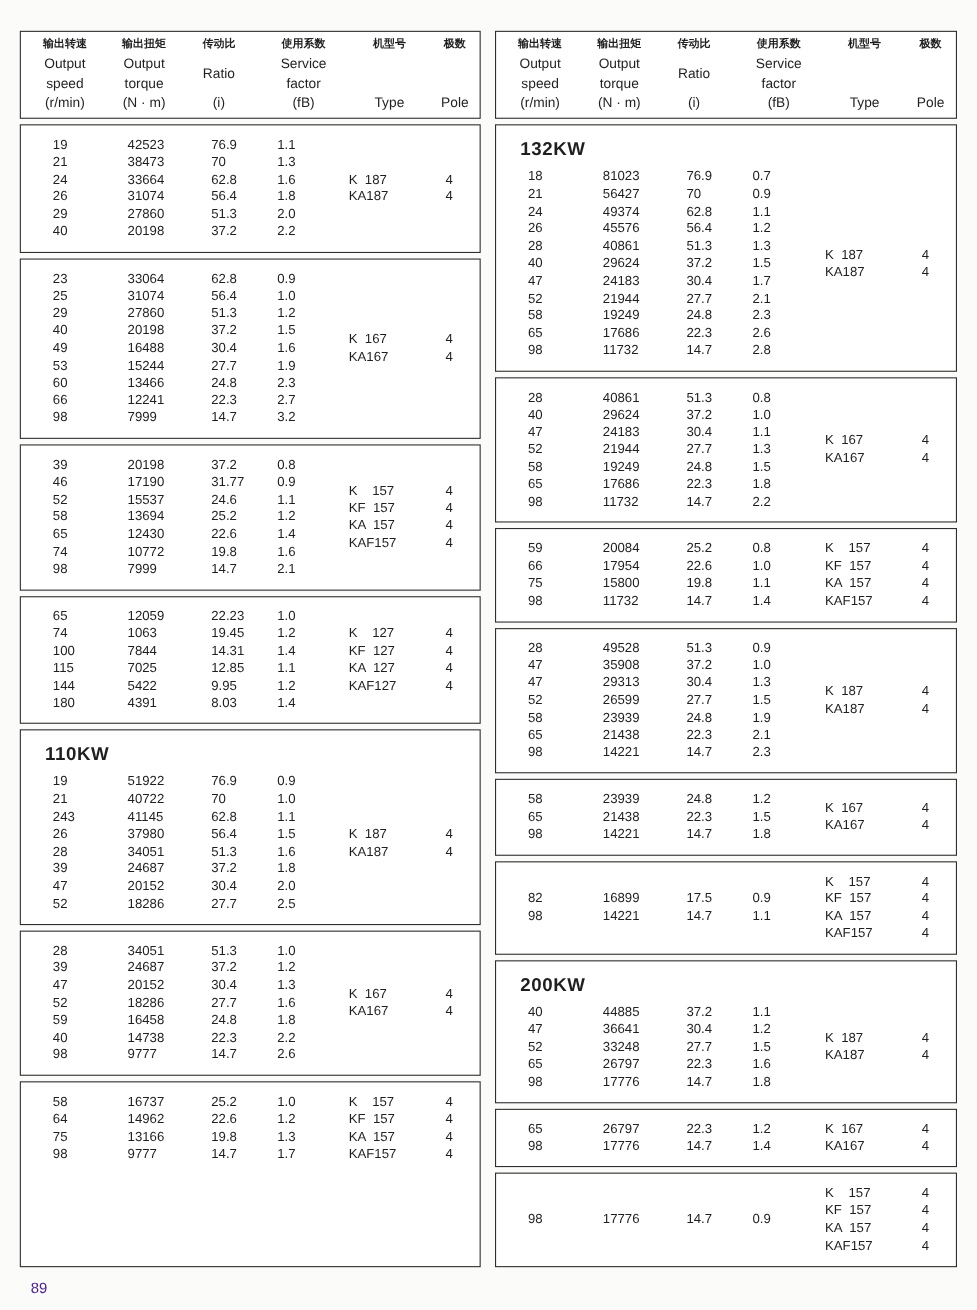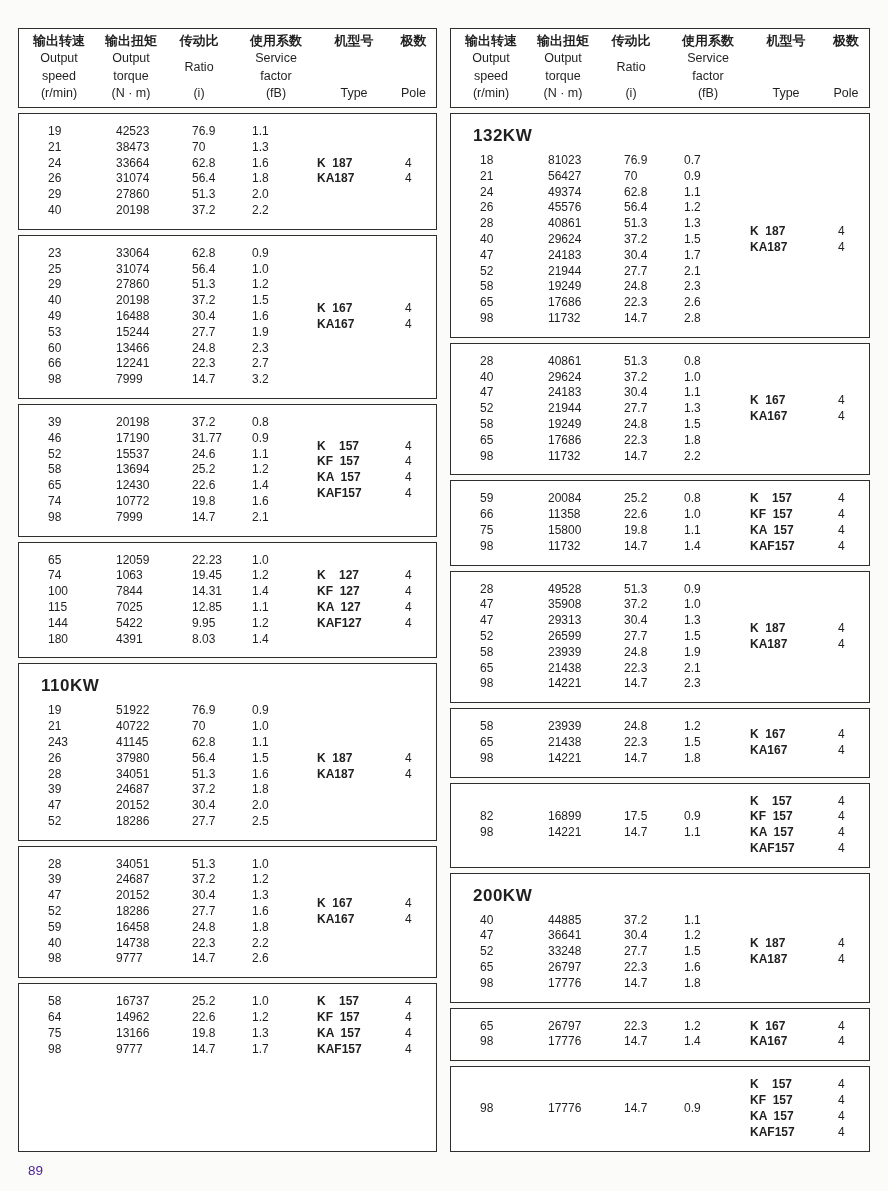--- a/index.html
+++ b/index.html
@@ -4,31 +4,31 @@
 <style>
   html,body{margin:0;padding:0;background:#fbfbfa;}
   body{width:888px;height:1191px;font-family:"Liberation Sans","DejaVu Sans",sans-serif;color:#1f1f1f;position:relative;}
   .page{position:absolute;left:18px;top:28px;display:flex;gap:13px;}
   .tcol{display:flex;flex-direction:column;gap:5px;height:1124px;}
   .tcol.left{width:419px;}
   .tcol.right{width:420px;}
   .box{border:1px solid #2e2e2e;background:#fff;box-sizing:border-box;}
   .hdr{height:80px;display:grid;grid-template-columns:80px 64px 72px 82px 74px 1fr;padding:5px 0 7px 0;}
   .hcell{display:flex;flex-direction:column;justify-content:space-between;text-align:center;font-size:12.5px;line-height:14px;}
-  .hcell .hline:first-child{font-weight:bold;font-size:13px;}
+  .hcell .hline:first-child{font-weight:bold;font-size:10px;}
   .blk{padding:10px 0;margin:0;flex:0 0 auto;}
   .blk.grow{flex:1 1 auto;}
   .blk-title{font-weight:bold;font-size:17px;padding-left:22px;margin:2px 0 7px 0;letter-spacing:.5px;}
   .box-content{display:flex;align-items:center;}
   .rows{flex:1 1 auto;padding-left:29px;}
   .row{display:grid;grid-template-columns:68px 76px 60px auto;font-size:12px;line-height:15.8px;}
   .row span{white-space:pre;}
   .types{width:119px;flex:0 0 auto;}
   .trow{display:grid;grid-template-columns:88px auto;font-size:12px;line-height:15.8px;}
-  .tlabel{white-space:pre;font-weight:bold;}
+  .tlabel{white-space:pre;}
   .pagenum{position:absolute;left:28px;top:1163px;font-size:13.5px;color:#4c1d95;}
 </style>
 </head>
 <body>
 
 <div class="page">
   <div class="tcol left">
       <div class="box hdr">
         <div class="hcell">
           <div class="hline">输出转速</div>
@@ -661,21 +661,21 @@
         <div class="box-content">
           <div class="rows">
             <div class="row">
               <span>59</span>
               <span>20084</span>
               <span>25.2</span>
               <span>0.8</span>
             </div>
             <div class="row">
               <span>66</span>
-              <span>11358</span>
+              <span>17954</span>
               <span>22.6</span>
               <span>1.0</span>
             </div>
             <div class="row">
               <span>75</span>
               <span>15800</span>
               <span>19.8</span>
               <span>1.1</span>
             </div>
             <div class="row">

